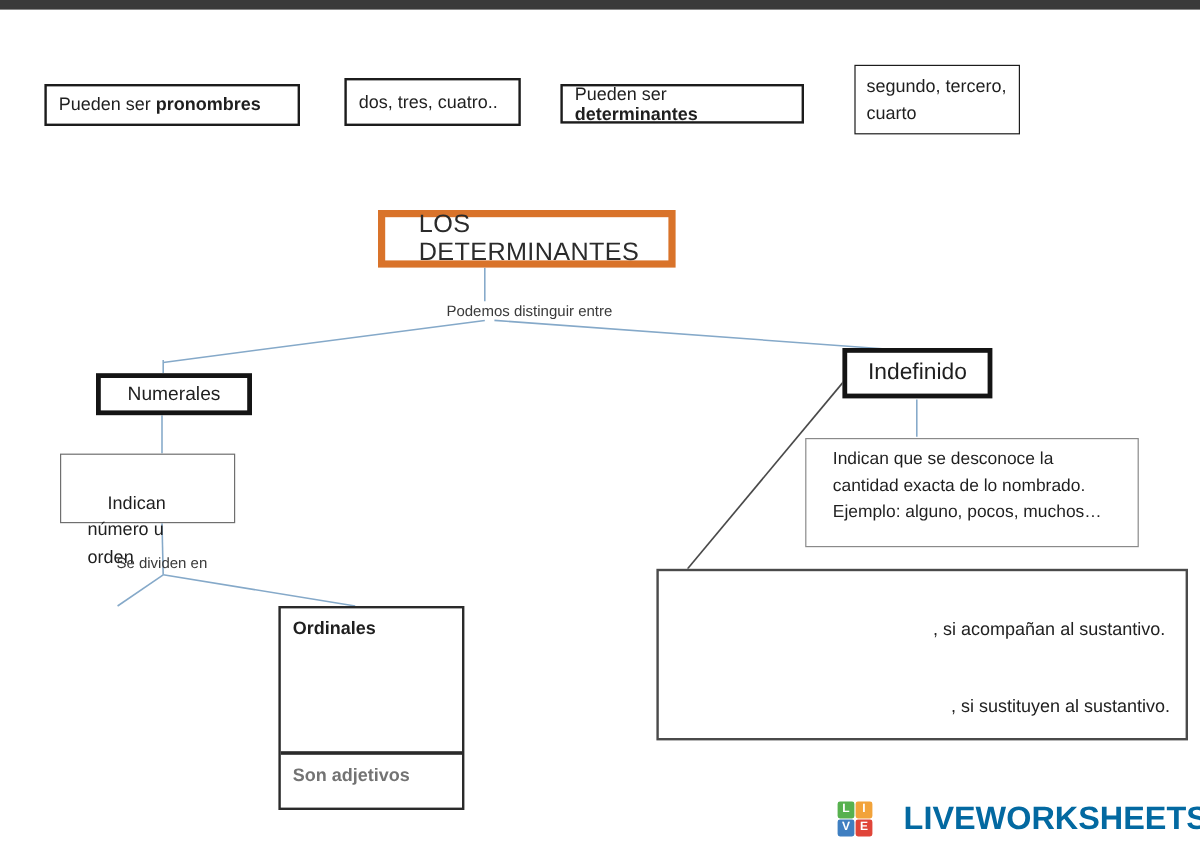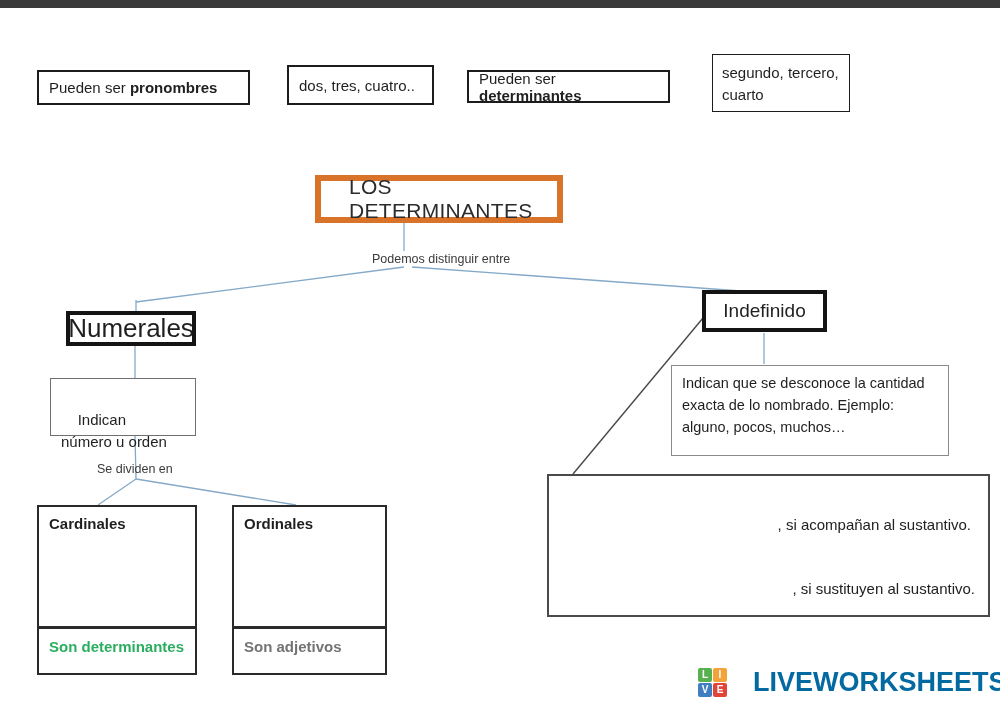--- a/index.html
+++ b/index.html
@@ -10,21 +10,21 @@
   .box{position:absolute;box-sizing:border-box;background:#fff;}
   .chip{border:2px solid #1c1c1c;display:flex;align-items:center;font-size:15px;padding:0 10px;}
   .chip .b{font-weight:bold;}
   .chip.multiline{display:block;padding:7px 9px;line-height:1.45;}
   .title-box{
     border:6px solid #d9732a;display:flex;align-items:center;justify-content:center;
     font-size:21px;color:#2b2b2b;letter-spacing:0.3px;
   }
   .small-label{position:absolute;font-size:12.5px;color:#3a3a3a;background:transparent;}
   .node-heavy{border:4px solid #141414;display:flex;align-items:center;justify-content:center;background:#fff;}
-  .desc-box{border:1px solid #7a7a7a;padding:7px 10px;font-size:15px;line-height:1.5;background:#fff;}
+  .desc-box{border:1px solid #7a7a7a;padding:7px 22px;font-size:15px;line-height:1.5;background:#fff;}
   .split-box{border:2px solid #2a2a2a;display:flex;flex-direction:column;background:#fff;}
   .split-main{flex:1;position:relative;}
   .split-title{font-weight:bold;font-size:15px;padding:8px 10px 0 10px;}
   .split-footer{border-top:3px solid #2a2a2a;height:44px;position:relative;}
   .split-footer .green-label{font-weight:bold;font-size:15px;padding:9px 10px 0 10px;}
   .bigbox{border:2px solid #4a4a4a;background:#fff;}
   .bigbox .fillline{position:absolute;font-size:15px;color:#222;white-space:nowrap;}
   .blank-zone{position:absolute;background:transparent;}
   .svg-layer{position:absolute;left:0;top:0;width:1000px;height:707px;pointer-events:none;}
   .bottom-bar{position:absolute;left:0;top:699;width:1000px;height:8px;}
@@ -64,39 +64,30 @@
   <div class="box chip multiline" style="left:712px;top:54px;width:138px;height:58px;border-width:1.5px;">
     <span>segundo, tercero, cuarto</span>
   </div>
 
   <div class="box title-box" style="left: 315px; top: 175px; width: 248px; height: 48px; border-color: rgb(217, 115, 42); padding-left: 28px;">
     <span>LOS DETERMINANTES</span>
   </div>
 
   <div class="small-label" style="left:372px;top:252px;text-align:center;">Podemos distinguir entre</div>
 
-  <div class="box node-heavy" style="left:66px;top:311px;width:130px;height:35px;font-size:26px;">
+  <div class="box node-heavy" style="left:80px;top:311px;width:130px;height:35px;font-size:16px;">
     <span>Numerales</span>
   </div>
 
   <div class="box desc-box prewrap" style="left:50px;top:378px;width:146px;height:58px;border-color:#6f6f6f;">
     <span>Indican  número u orden</span>
   </div>
 
   <div class="small-label" style="left:85px;top:462px;margin-left:12px;">Se dividen en</div>
 
-  <div class="box split-box" style="left:37px;top:505px;width:160px;height:170px;">
-    <div class="split-main">
-      <div class="split-title">Cardinales</div>
-      <div class="blank-zone" style="left:6px;top:32px;width:144px;height:82px;"></div>
-    </div>
-    <div class="split-footer">
-      <div class="green-label" style="color: rgb(43, 174, 96);">Son determinantes</div>
-    </div>
-  </div>
 
   <div class="box split-box" style="left:232px;top:505px;width:155px;height:170px;">
     <div class="split-main">
       <div class="split-title">Ordinales</div>
       <div class="blank-zone" style="left:6px;top:32px;width:139px;height:82px;"></div>
     </div>
     <div class="split-footer">
       <div class="green-label" style="color: #737373;">Son adjetivos</div>
     </div>
   </div>

